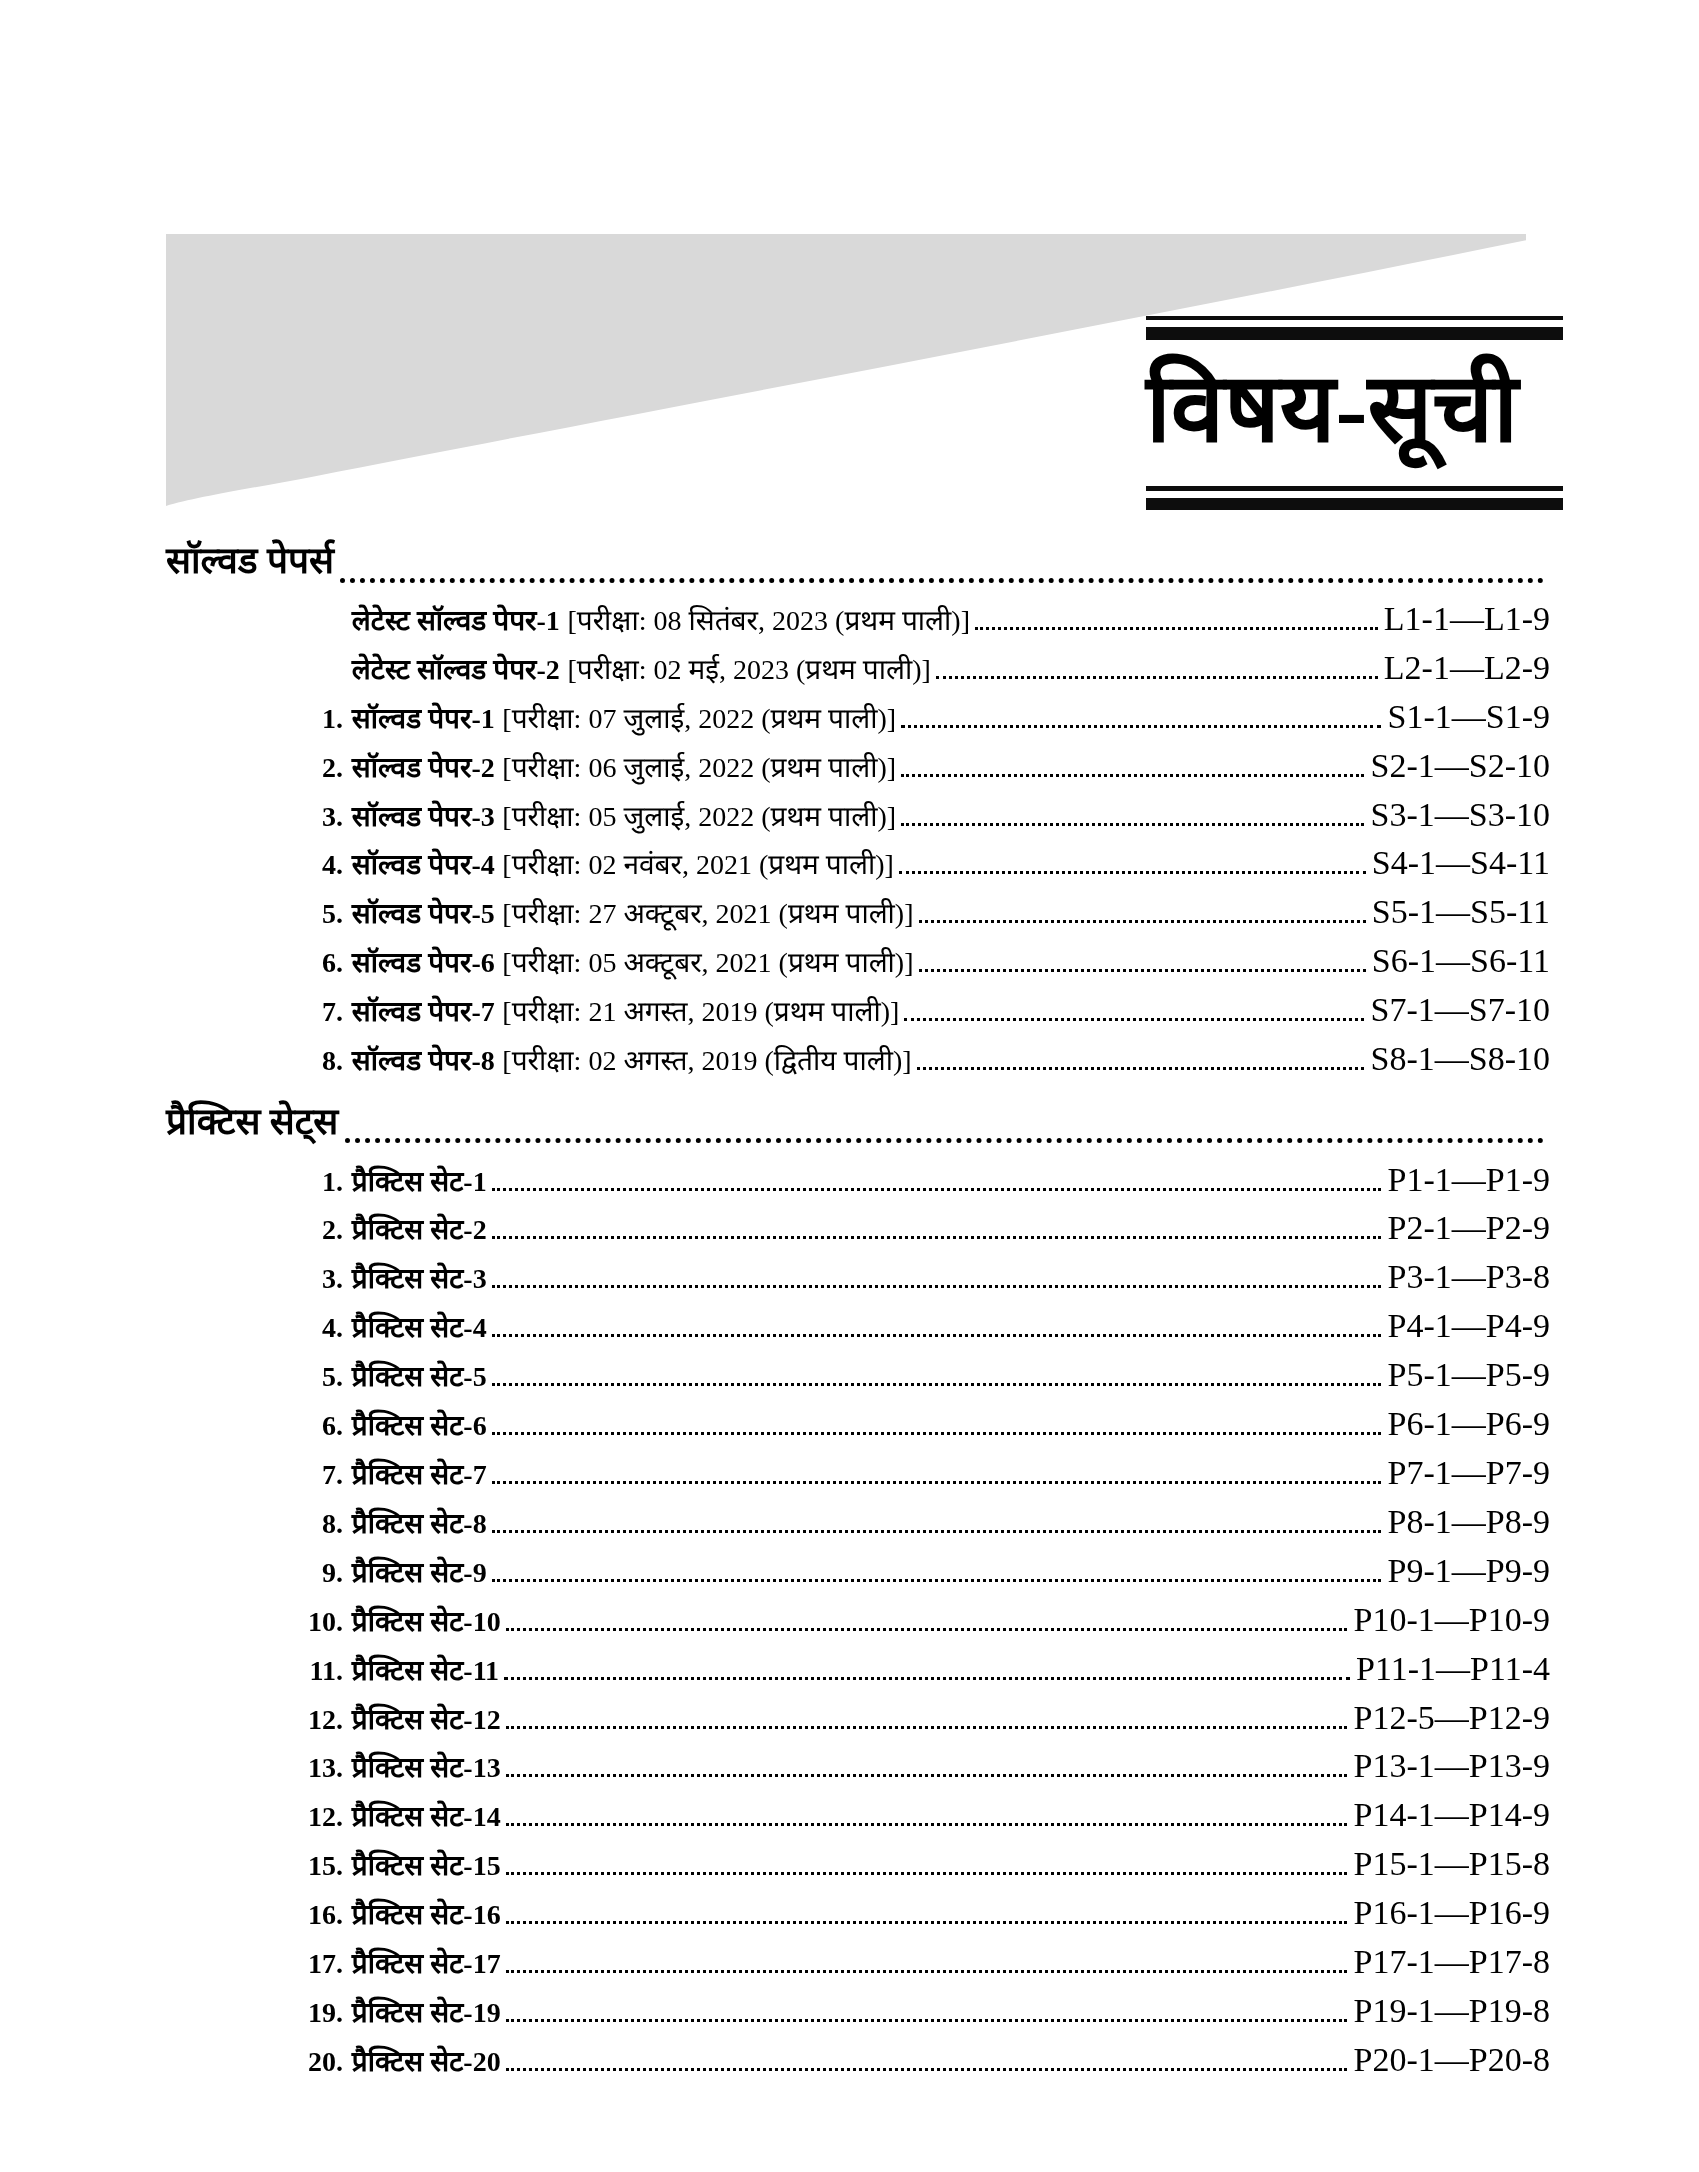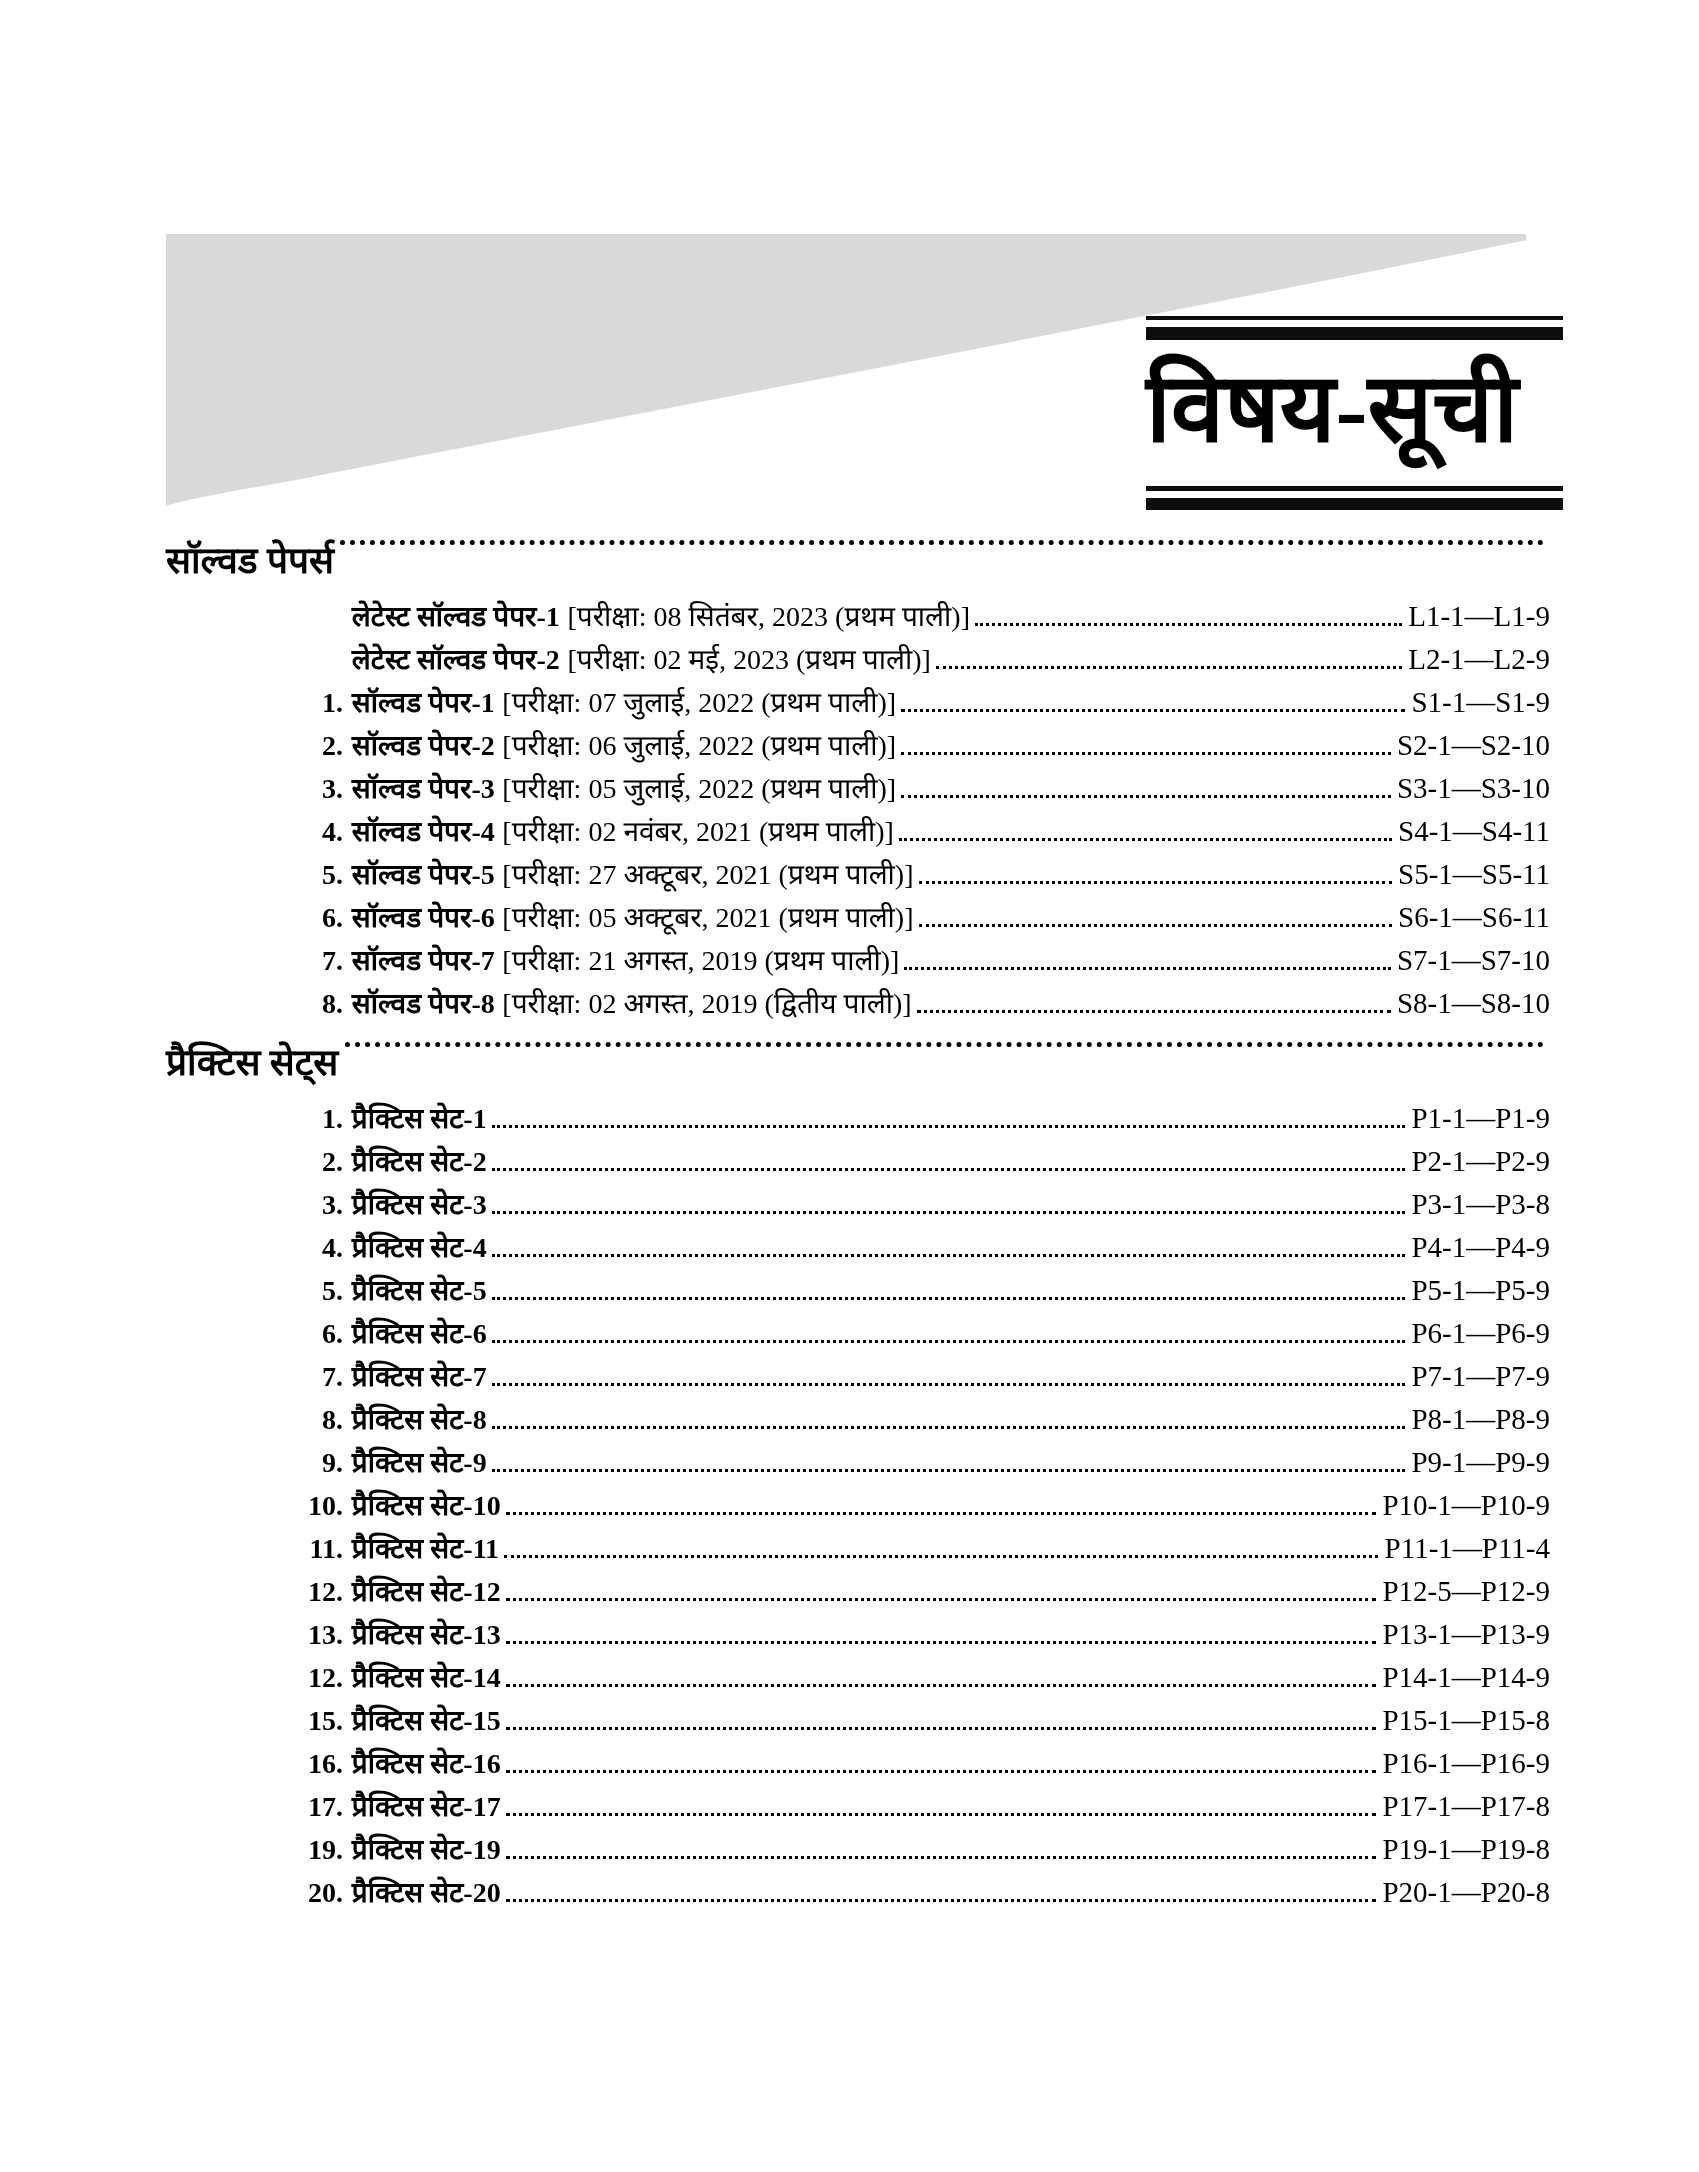--- a/index.html
+++ b/index.html
@@ -16,21 +16,21 @@
   .rule.thin{height:4.4px;}
   .rule.thick{height:12.6px;margin-top:7px;}
   .title-text{
     font-size:96px;font-weight:bold;line-height:1.0;
     padding:21.4px 0 29px 0;white-space:nowrap;
     font-family:"Liberation Serif","DejaVu Sans",serif;
   }
   
   .toc{position:absolute;left:166px;top:540px;width:1384px;}
   .sec-heading{
-    display:flex;align-items:flex-start;
+    display:flex;align-items:flex-end;
     font-size:37px;font-weight:bold;line-height:1.15;
     margin-bottom:16.4px;white-space:nowrap;
   }
   .sec-heading + .section-rows{margin-bottom:5px;}
   .sec-heading.later{margin-top:21.4px;}
   .toc-row{
     display:flex;align-items:baseline;
     font-size:28px;line-height:1.18;
     padding-left:98px;margin-bottom:8.8px;white-space:nowrap;
   }
@@ -40,21 +40,21 @@
   }
   .label{margin-left:8.8px;font-weight:bold;}
   .detail{margin-left:7.6px;font-weight:normal;}
   .dots{
     flex:1 1 15px;min-width:15px;
     border-bottom:3.8px dotted #000;
     margin:0 6.3px 0 5px;
   }
   .dots-heavy{border-bottom:5px dotted #000;margin-left:6.3px;}
   .pages{
-    font-size:29px;font-weight:normal;
+    font-size:34px;font-weight:normal;
     font-family:"Liberation Serif","DejaVu Sans",serif;
   }
 </style>
 </head>
 <body>
 
 <div class="swoosh">
   <svg width="100%" height="100%" viewBox="0 0 2160 432" preserveAspectRatio="none">
     <path id="swoosh-path" d="M0,0 L2160,0 L2160,10
              C1520,140 800,275 235,385

